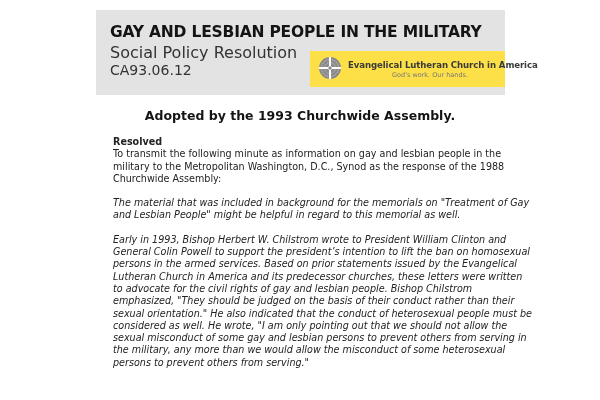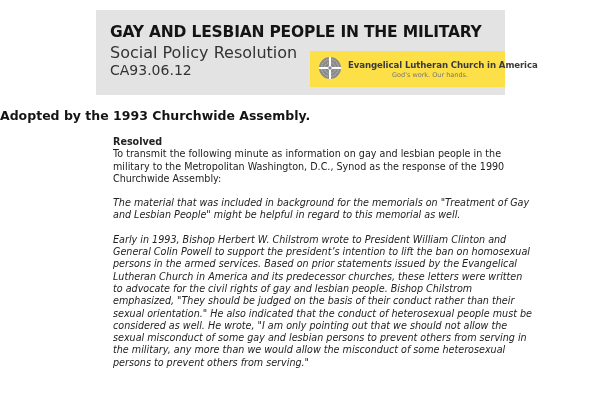--- a/index.html
+++ b/index.html
@@ -84,20 +84,21 @@
       font-size: 6.5px;
       color: #777;
       white-space: nowrap;
       margin-left: 44px;
     }
     .adopted-heading {
       position: absolute;
       left: 0;
       top: 108px;
       width: 600px;
+      text-align: center;
       font-size: 12.5px;
       font-weight: bold;
       color: #141414;
     }
     .body {
       position: absolute;
       left: 113px;
       top: 136px;
       width: 420px;
       font-size: 9.6px;
@@ -136,18 +137,18 @@
       </svg>
       <div class="logo-name">Evangelical Lutheran Church in America</div>
       <div class="logo-tagline">God's work. Our hands.</div>
     </div>
   </div>
 
   <div class="adopted-heading">Adopted by the 1993 Churchwide Assembly.</div>
 
   <div class="body">
     <span class="resolved-label">Resolved</span>
-    <p class="para">To transmit the following minute as information on gay and lesbian people in the military to the Metropolitan Washington, D.C., Synod as the response of the 1990 Churchwide Assembly:</p>
+    <p class="para">To transmit the following minute as information on gay and lesbian people in the military to the Metropolitan Washington, D.C., Synod as the response of the 1988 Churchwide Assembly:</p>
     <p class="para italic">The material that was included in background for the memorials on "Treatment of Gay and Lesbian People" might be helpful in regard to this memorial as well.</p>
     <p class="para italic">Early in 1993, Bishop Herbert W. Chilstrom wrote to President William Clinton and General Colin Powell to support the president’s intention to lift the ban on homosexual persons in the armed services. Based on prior statements issued by the Evangelical Lutheran Church in America and its predecessor churches, these letters were written to advocate for the civil rights of gay and lesbian people. Bishop Chilstrom emphasized, "They should be judged on the basis of their conduct rather than their sexual orientation." He also indicated that the conduct of heterosexual people must be considered as well. He wrote, "I am only pointing out that we should not allow the sexual misconduct of some gay and lesbian persons to prevent others from serving in the military, any more than we would allow the misconduct of some heterosexual persons to prevent others from serving."</p>
   </div>
 
 </div>
 
 </body></html>

